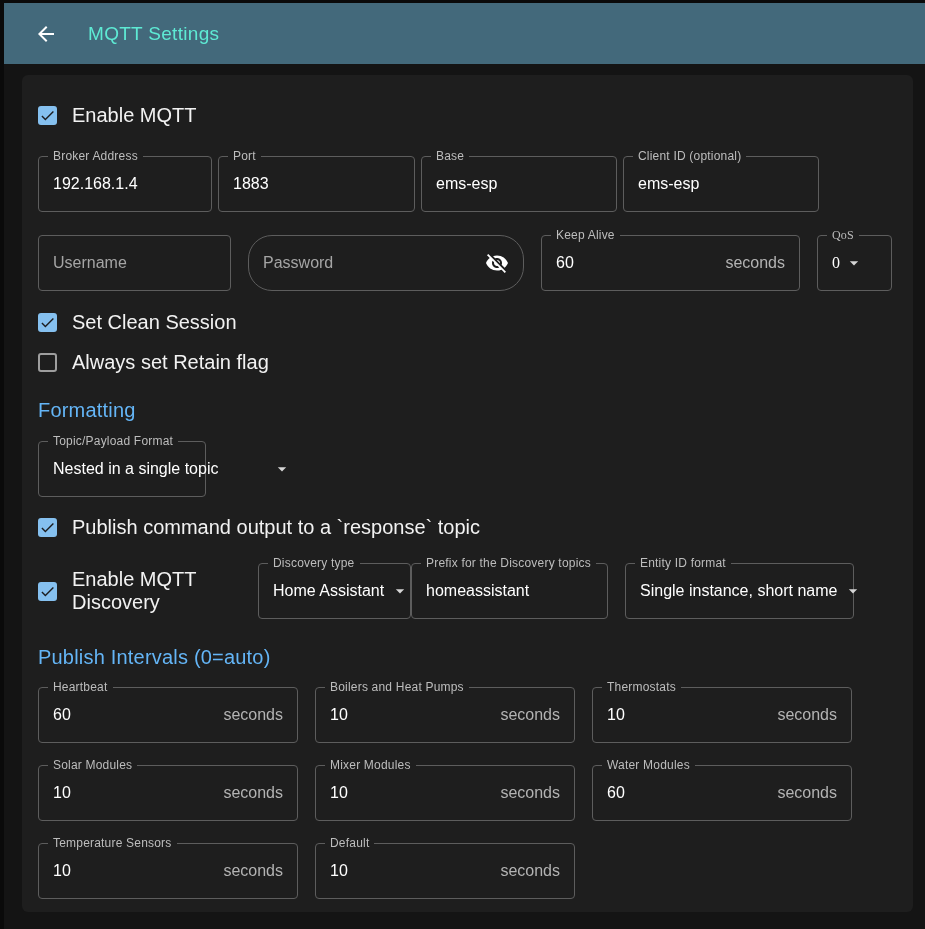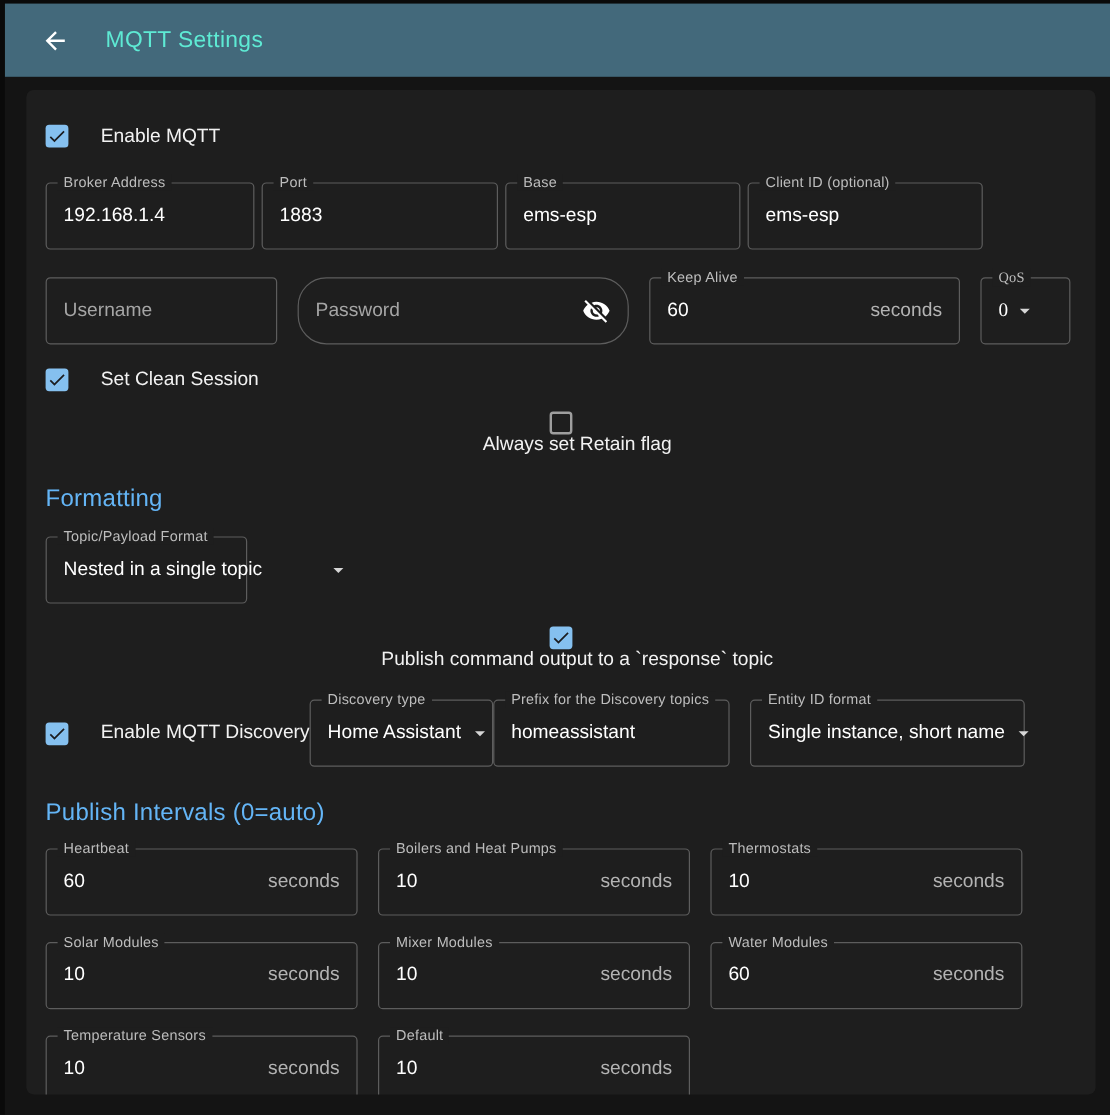--- a/index.html
+++ b/index.html
@@ -29,21 +29,21 @@
   }
 
   
   .cb-row { display:flex; align-items:center; }
   .cb-box {
     width:19px; height:19px; border-radius:3px; flex:none;
     display:flex; align-items:center; justify-content:center; cursor:pointer;
   }
   .cb-box.checked { background:#85c0ef; }
   .cb-box.unchecked { background:transparent; border:2px solid #9e9e9e; }
-  .cb-label { margin-left:27px; font-size:16px; color:#f2f2f2; }
+  .cb-label { margin-left:15px; font-size:20px; color:#f2f2f2; }
 
   
   .field {
     position:relative; height:56px; border:1px solid #5d5d5d; border-radius:4px;
     display:flex; align-items:center; padding:0 14px; flex:none;
   }
   .field .flabel {
     position:absolute; top:-8px; left:9px; font-size:12px; color:#bdbdbd;
     background:#1e1e1e; padding:0 5px; white-space:nowrap; letter-spacing:.2px;
   }
@@ -140,37 +140,37 @@
   </div>
 
   <div class="cb-row" style="margin-top:20px;">
     <div class="cb-box checked">
       <svg width="17" height="17" viewBox="0 0 24 24" fill="#1c1d20">
           <path d="M9 16.17L4.83 12l-1.42 1.41L9 19 21 7l-1.41-1.41z"></path>
         </svg>
     </div>
     <span class="cb-label">Set Clean Session</span>
   </div>
-  <div class="cb-row" style="margin-top:17px;flex-direction:column;">
+  <div class="cb-row" style="margin-top:17px;">
     <div class="cb-box unchecked"></div>
     <span class="cb-label">Always set Retain flag</span>
   </div>
 
   <h2 class="section-heading" style="margin-top:25px;">Formatting</h2>
   <div class="field select" style="width:168px; margin-top:19px;gap:44px;">
     <span class="flabel">Topic/Payload Format</span>
     <span class="fvalue">Nested in a single topic</span>
     <span class="caret">
       <svg width="20" height="20" viewBox="0 0 24 24" fill="#d6d6d6">
           <path d="M7 10l5 5 5-5z"></path>
         </svg>
     </span>
   </div>
 
-  <div class="cb-row" style="margin-top:19px;flex-direction:column;">
+  <div class="cb-row" style="margin-top:19px;">
     <div class="cb-box checked">
       <svg width="17" height="17" viewBox="0 0 24 24" fill="#1c1d20">
           <path d="M9 16.17L4.83 12l-1.42 1.41L9 19 21 7l-1.41-1.41z"></path>
         </svg>
     </div>
     <span class="cb-label">Publish command output to a `response` topic</span>
   </div>
 
   <div class="discovery-row">
     <div class="cb-wrap">

